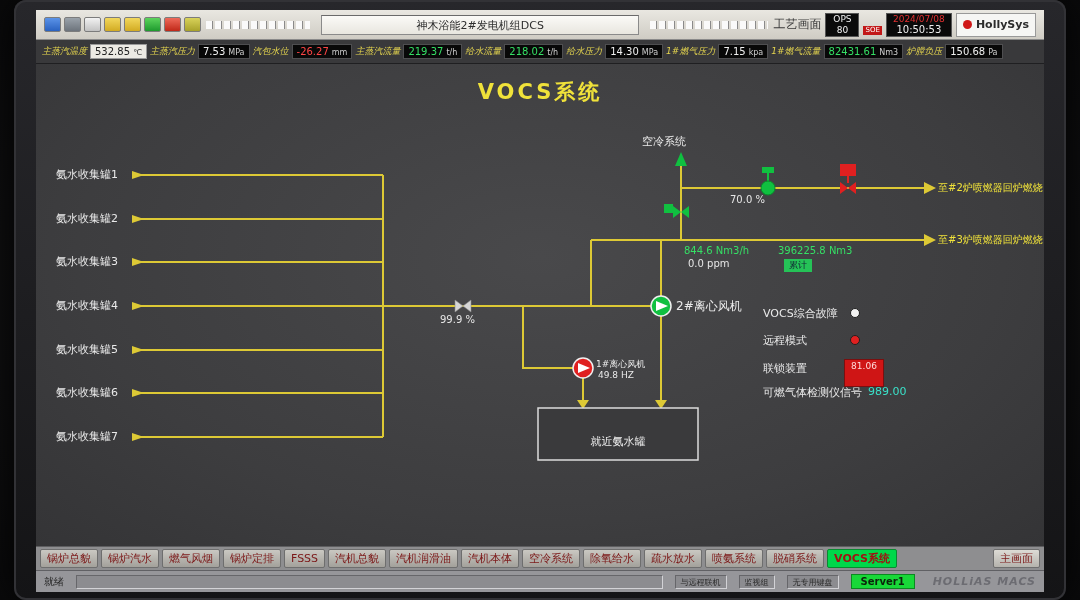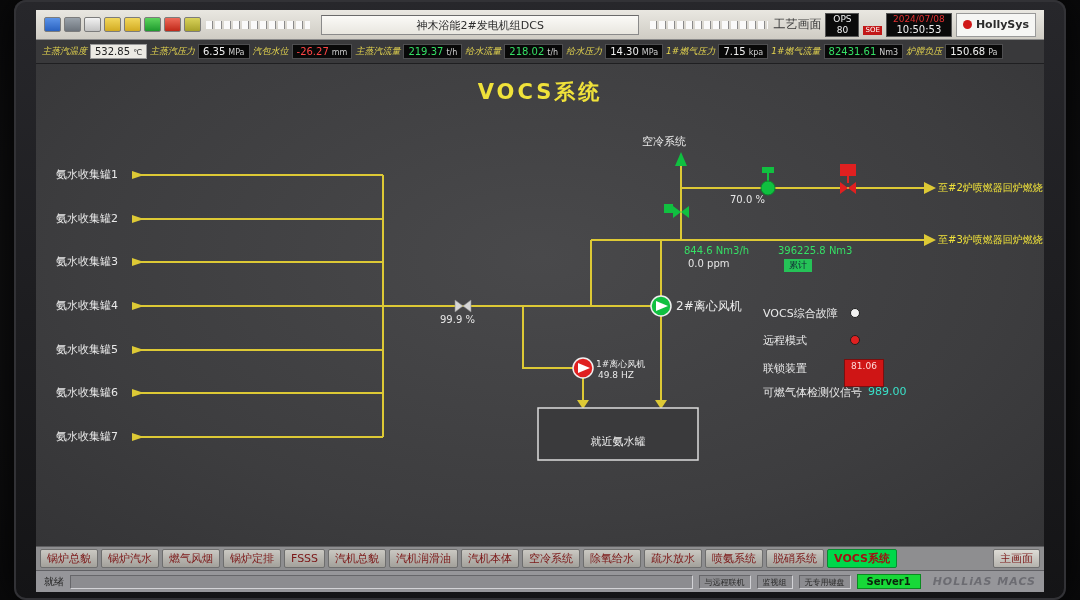--- a/index.html
+++ b/index.html
@@ -71,21 +71,21 @@
   
   .tabbar { height:24px; flex:0 0 24px; background:#8e8e90; border-top:1px solid #5e5e60;
             display:flex; align-items:center; padding:0 4px; gap:3px; overflow:hidden; }
   .tab { height:19px; line-height:18px; padding:0 6px; font-size:11px; color:#7c1818; cursor:default;
          background:linear-gradient(#cac8c2,#a3a19b); border:1px solid #6e6e6e; border-radius:2px; white-space:nowrap; }
   .tab.active { background:#00d84a; color:#a01212; font-weight:bold; border-color:#0a8a30; }
   .tab.home { margin-left:auto; background:linear-gradient(#dddbd5,#b5b3ad); }
 
   
   .statusbar { height:22px; flex:0 0 22px; background:#96969a; border-top:1px solid #606064;
-               display:flex; align-items:center; padding:0 8px; gap:6px; font-size:10px; color:#1e1e1e; }
+               display:flex; align-items:center; padding:0 8px; gap:12px; font-size:10px; color:#1e1e1e; }
   .sb-spacer { flex:1; height:14px; background:#8c8c90; border:1px solid; border-color:#66666a #d2d2d6 #d2d2d6 #66666a; }
   .sb-chip { height:14px; line-height:13px; padding:0 5px; font-size:8px; color:#2a2a2a;
              background:#8c8c90; border:1px solid; border-color:#66666a #d2d2d6 #d2d2d6 #66666a; white-space:nowrap; }
   .sb-server { height:15px; line-height:14px; padding:0 9px; background:#18d838; border:1px solid #0a8a20;
                color:#0c240c; font-size:10px; font-weight:bold; }
   .sb-brand { color:#6c6c72; font-size:11px; font-weight:bold; font-style:italic; letter-spacing:1px; margin-left:6px; }
 </style>
 </head>
 <body>
 
@@ -129,21 +129,21 @@
      <div class="vitem">
             <span class="vlabel">主蒸汽温度</span>
             <span class="vbox lightbox">
               <span class="num" style="color: rgb(34, 34, 34);">532.85</span>
               <span class="unit">℃</span>
             </span>
           </div>
      <div class="vitem">
             <span class="vlabel">主蒸汽压力</span>
             <span class="vbox">
-              <span class="num" style="color: rgb(240, 240, 240);">6.35</span>
+              <span class="num" style="color: rgb(240, 240, 240);">7.53</span>
               <span class="unit">MPa</span>
             </span>
           </div>
      <div class="vitem">
             <span class="vlabel">汽包水位</span>
             <span class="vbox">
               <span class="num" style="color: rgb(255, 69, 69);">-26.27</span>
               <span class="unit">mm</span>
             </span>
           </div>

